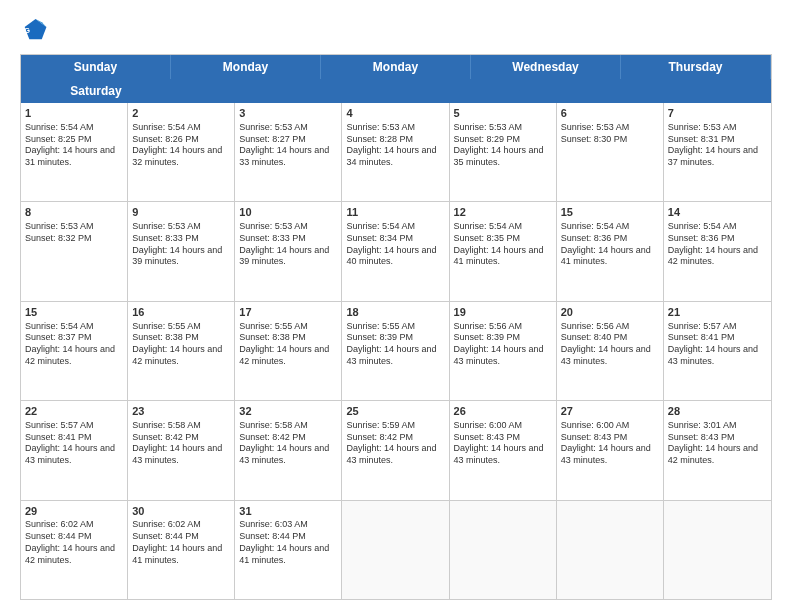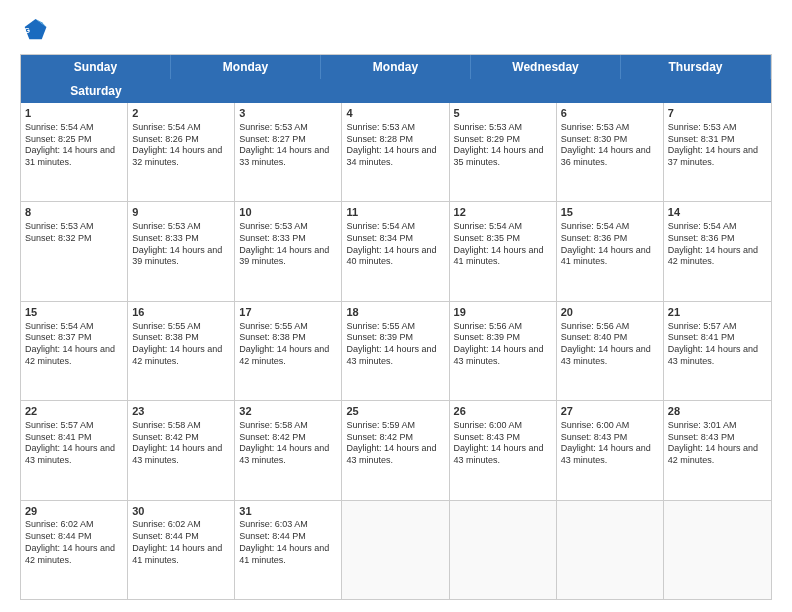--- a/index.html
+++ b/index.html
@@ -163,21 +163,20 @@
           <div class="cal-cell">
         <div class="day-num">5</div>
         <div class="info">Sunrise: 5:53 AM</div>
         <div class="info">Sunset: 8:29 PM</div>
         <div class="info">Daylight: 14 hours and 35 minutes.</div>
       </div>
           <div class="cal-cell">
         <div class="day-num">6</div>
         <div class="info">Sunrise: 5:53 AM</div>
         <div class="info">Sunset: 8:30 PM</div>
-        <div class="info">Daylight: 14 hours and 36 minutes.</div>
       </div>
           <div class="cal-cell">
         <div class="day-num">7</div>
         <div class="info">Sunrise: 5:53 AM</div>
         <div class="info">Sunset: 8:31 PM</div>
         <div class="info">Daylight: 14 hours and 37 minutes.</div>
       </div>
         </div>
         <div class="cal-week">
           <div class="cal-cell">

